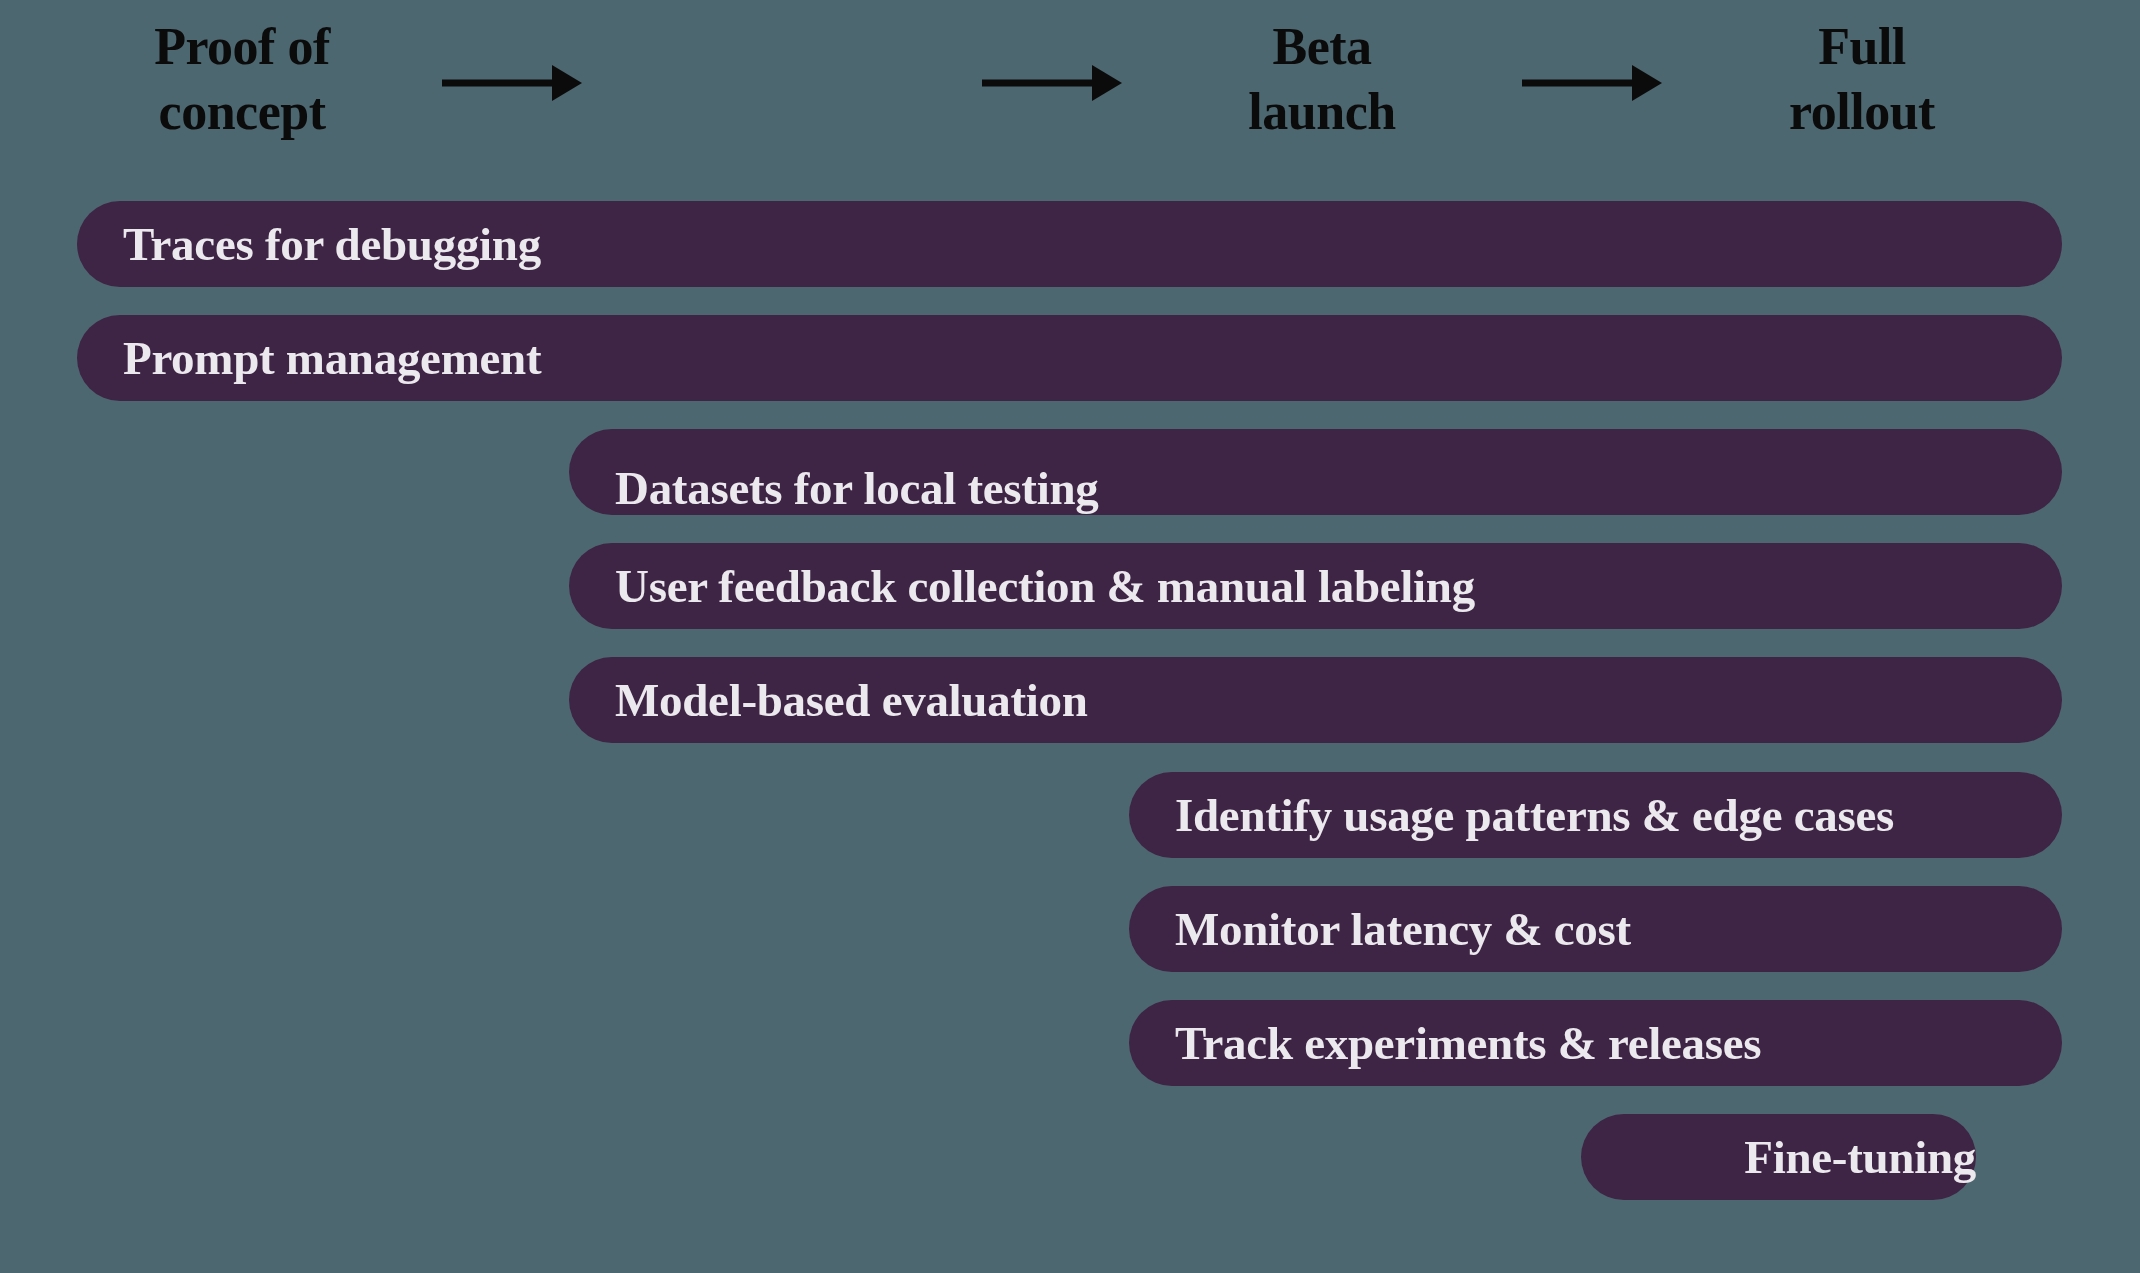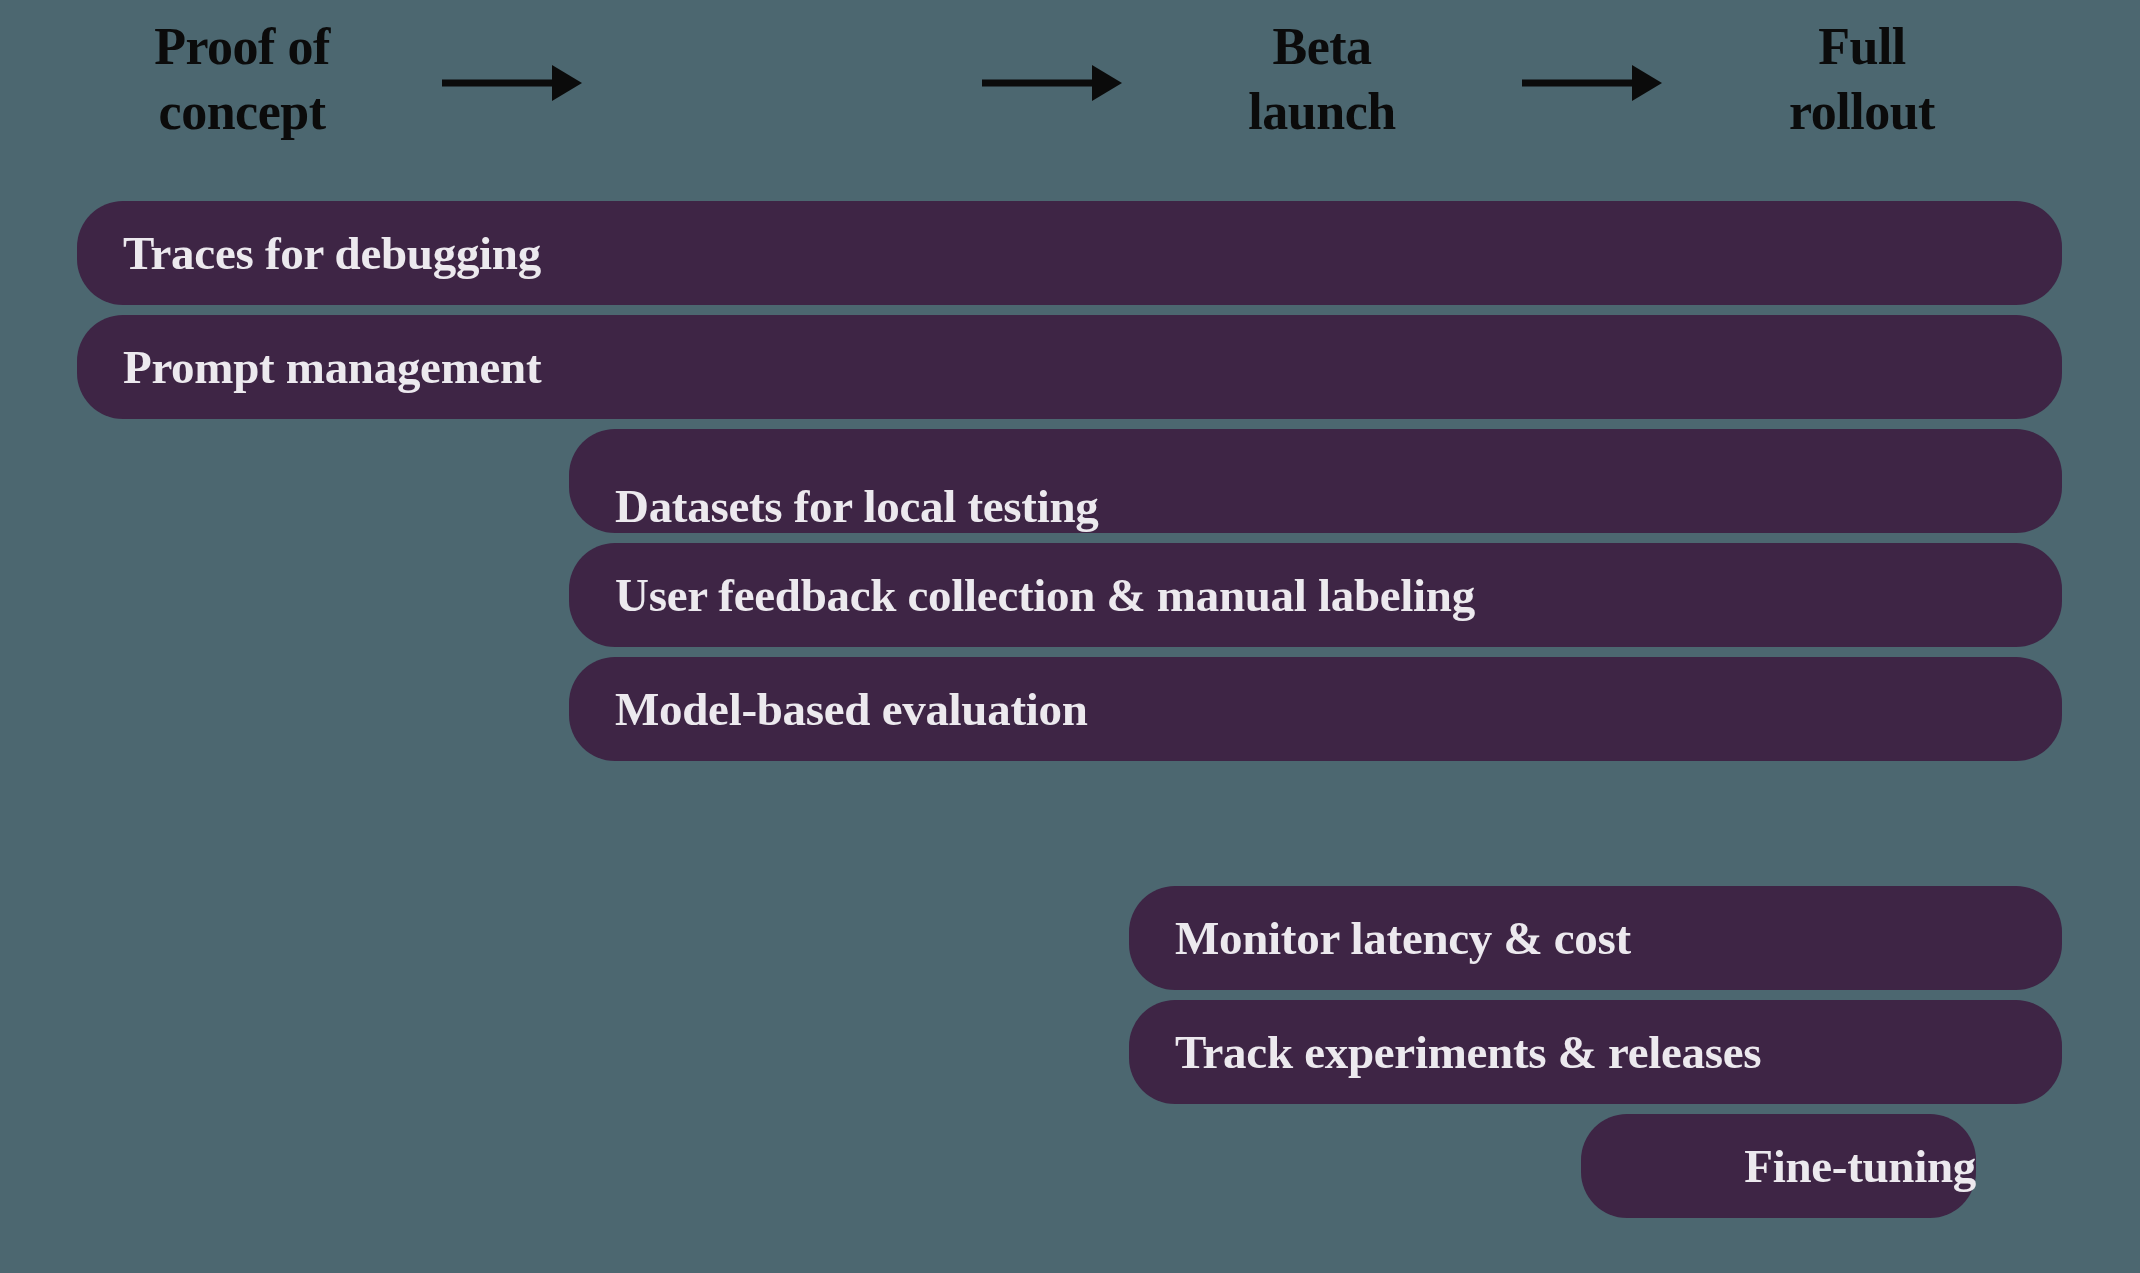--- a/index.html
+++ b/index.html
@@ -43,21 +43,21 @@
   }
   .arrow polygon {
     fill: var(--arrow, #0b0b0b);
   }
   .a1 { left: 440px; }
   .a2 { left: 980px; }
   .a3 { left: 1520px; }
 
   .bar {
     position: absolute;
-    height: 104px;
+    height: 86px;
     border-radius: 46px;
     background: var(--bar, #3e2545);
     color: var(--bar-text, #ece9ee);
     font-size: 47px;
     font-weight: 700;
     letter-spacing: -0.3px;
     display: flex;
     align-items: center;
     padding: 0 46px;
     box-sizing: border-box;
@@ -106,20 +106,23 @@
   </div>
   <div class="bar b3">
     <span>Datasets for local testing</span>
   </div>
   <div class="bar b4">
     <span>User feedback collection &amp; manual labeling</span>
   </div>
   <div class="bar b5">
     <span>Model-based evaluation</span>
   </div>
+  <div class="bar b6">
+    <span>Identify usage patterns &amp; edge cases</span>
+  </div>
   <div class="bar b7">
     <span>Monitor latency &amp; cost</span>
   </div>
   <div class="bar b8">
     <span>Track experiments &amp; releases</span>
   </div>
   <div class="bar b9">
     <span>Fine-tuning</span>
   </div>
 

